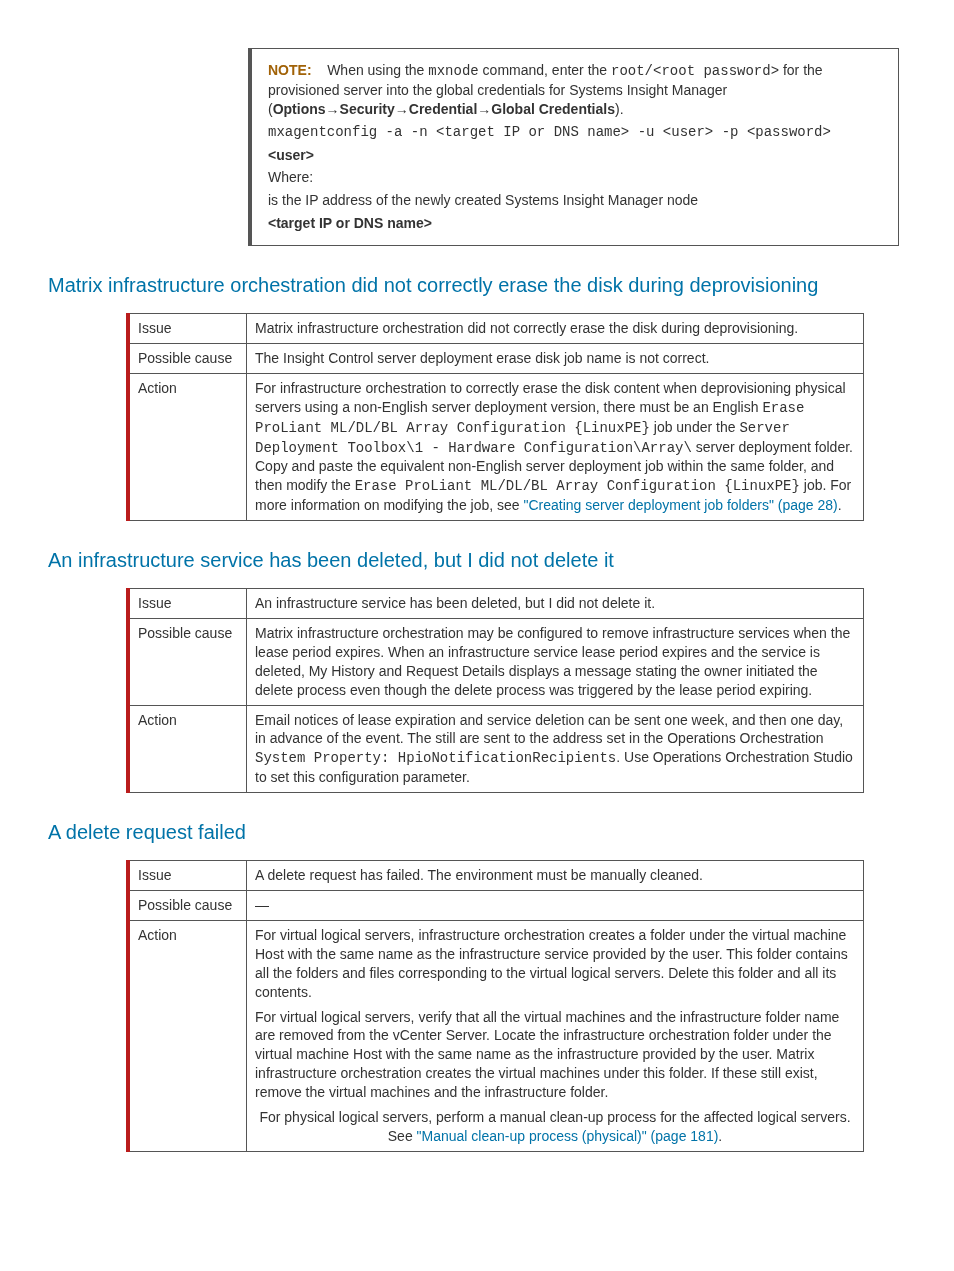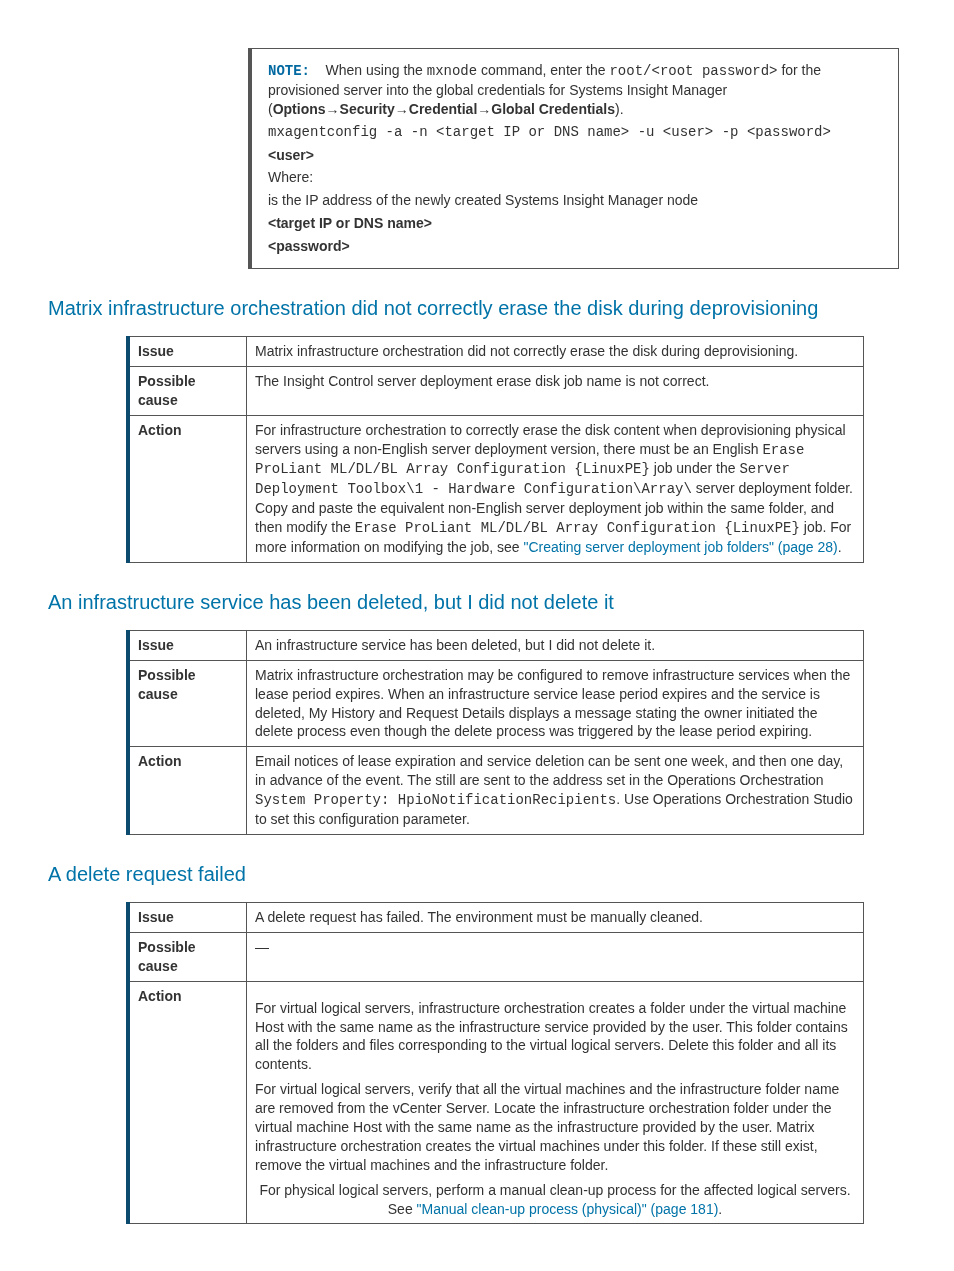--- a/index.html
+++ b/index.html
@@ -10,21 +10,21 @@
   font-size:14px;
   color:#333;
   background:#fff;
   width:954px;
   box-sizing:border-box;
   line-height:1.35;
   font-stretch: condensed;
 }
 .mono{font-family:Liberation Mono, monospace;}
 .bold{font-weight:bold;}
-.blue{color:#0369a1;font-family:Liberation Mono, monospace;}
+.blue{color:#a16207;}
 .link{color:#0073a8;}
 h2.section-title{
   color:#0073a8;
   font-weight:normal;
   font-size:20px;
   margin:26px 0 14px 0;
 }
 table.issue-table{
   border-collapse:collapse;
   width:738px;
@@ -32,22 +32,22 @@
   margin-right:0;
   margin-bottom:8px;
 }
 table.issue-table td{
   border:1px solid #555;
   padding:5px 8px;
   vertical-align:top;
 }
 table.issue-table td.lbl{
   width:100px;
-  font-weight:bold;
-  border-left:4px solid #0c4a6e;
+  font-weight:normal;
+  border-left:4px solid #b91c1c;
 }
 .note-box{
   width:614px;
   margin-left:200px;
   border:1px solid #555;
   border-left:4px solid #555;
   padding:8px 16px 8px 16px;
 }
 .note-box p{margin:4px 0;}
 .p{margin:6px 0;}
@@ -62,21 +62,20 @@
     <span class="mono">mxnode</span>
     <span> command, enter the </span>
     <span class="mono">root/&lt;root password&gt;</span>
     <span> for the provisioned server into the global credentials for Systems Insight Manager (</span><span class="bold">Options→Security→Credential→Global Credentials</span><span>).</span>
   </p>
   <p class="p mono">mxagentconfig -a -n &lt;target IP or DNS name&gt; -u &lt;user&gt; -p &lt;password&gt;</p>
   <p class="p bold">&lt;user&gt;</p>
   <p class="p">Where:</p>
   <p class="p">is the IP address of the newly created Systems Insight Manager node</p>
   <p class="p bold">&lt;target IP or DNS name&gt;</p>
-  <p class="p bold">&lt;password&gt;</p>
 </div>
 
 <h2 class="section-title">Matrix infrastructure orchestration did not correctly erase the disk during deprovisioning</h2>
 <table class="issue-table">
   <tbody>
       <tr>
     <td class="lbl">Issue</td>
     <td>Matrix infrastructure orchestration did not correctly erase the disk during deprovisioning.</td>
   </tr>
   <tr>
@@ -119,21 +118,21 @@
     <td class="lbl">Issue</td>
     <td>A delete request has failed. The environment must be manually cleaned.</td>
   </tr>
   <tr>
     <td class="lbl">Possible cause</td>
     <td>—</td>
   </tr>
   <tr>
     <td class="lbl">Action</td>
     <td>
-      <p class="p" style="margin-top:12px;">For virtual logical servers, infrastructure orchestration creates a folder under the virtual machine Host with the same name as the infrastructure service provided by the user. This folder contains all the folders and files corresponding to the virtual logical servers. Delete this folder and all its contents.</p>
+      <p class="p" style="margin-top:0;">For virtual logical servers, infrastructure orchestration creates a folder under the virtual machine Host with the same name as the infrastructure service provided by the user. This folder contains all the folders and files corresponding to the virtual logical servers. Delete this folder and all its contents.</p>
       <p class="p">For virtual logical servers, verify that all the virtual machines and the infrastructure folder name are removed from the vCenter Server. Locate the infrastructure orchestration folder under the virtual machine Host with the same name as the infrastructure provided by the user. Matrix infrastructure orchestration creates the virtual machines under this folder. If these still exist, remove the virtual machines and the infrastructure folder.</p>
       <p class="p" style="margin-bottom:0;text-align:center;">
         <span>For physical logical servers, perform a manual clean-up process for the affected logical servers. See </span><span class="link">"Manual clean-up process (physical)" (page 181)</span><span>.</span>
       </p>
     </td>
   </tr>
 </tbody>
   </table>
 
 </body></html>

